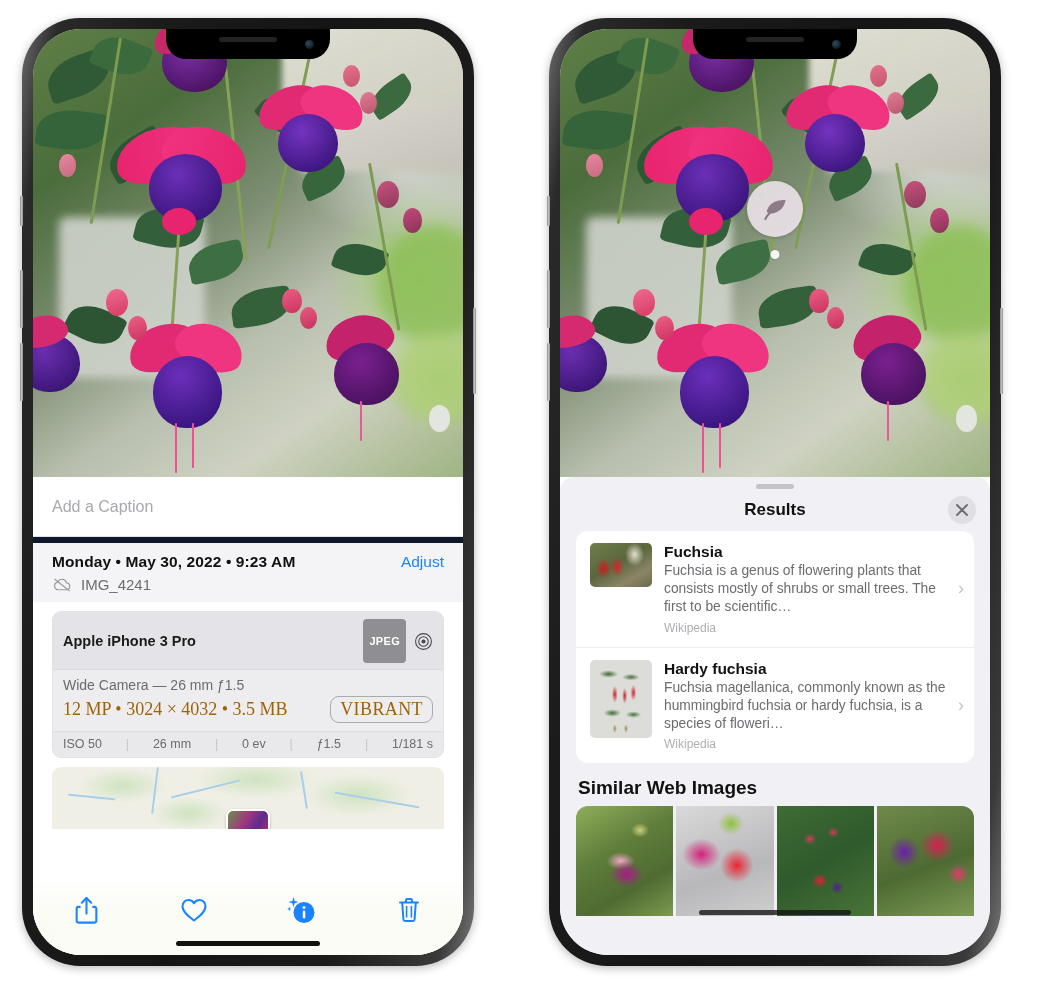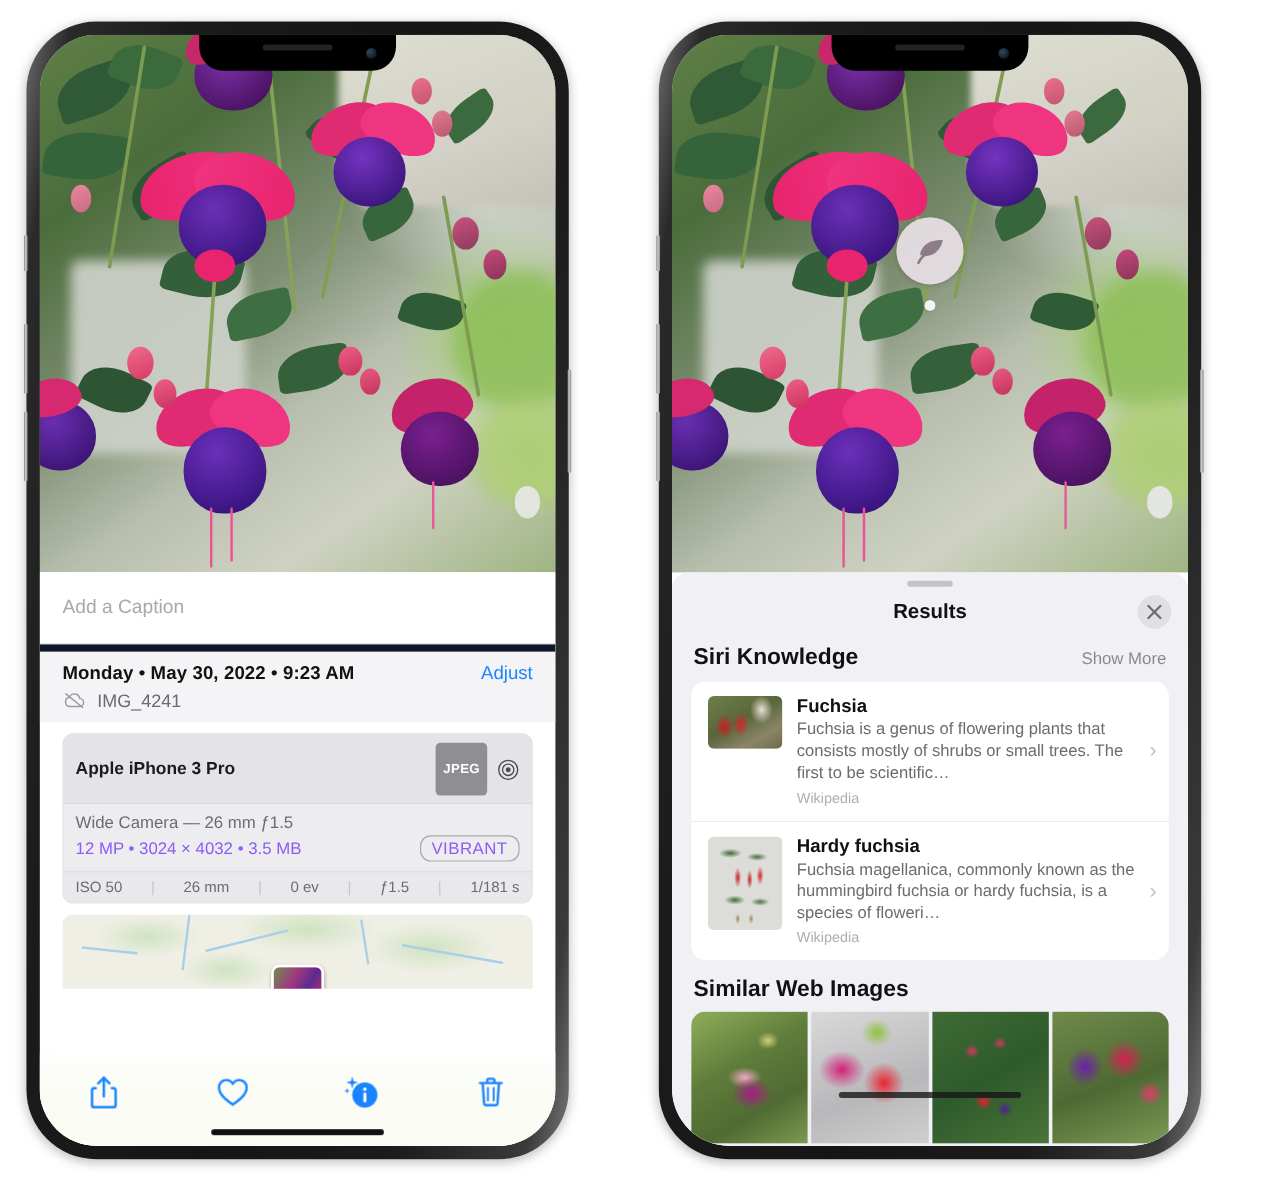--- a/index.html
+++ b/index.html
@@ -132,21 +132,21 @@
   .meta-block {
     background: #F4F4F6;
     padding: 10px 19px 9px;
     border-top: 6px solid #0f172a;
   }
   .meta-line1 {
     display: flex; align-items: baseline; justify-content: space-between;
   }
   .meta-date { font-size: 15.5px; font-weight: 700; color: #111; letter-spacing: .1px; }
   .adjust { font-size: 15.5px; color: #1A84FF; cursor: pointer; }
-  .meta-line2 { display: flex; align-items: flex-start; gap: 8px; margin-top: 5px; }
+  .meta-line2 { display: flex; align-items: center; gap: 8px; margin-top: 5px; }
   .filename { font-size: 15px; color: #6C6C70; }
 
   .camcard {
     margin: 9px 19px 0;
     border-radius: 9px;
     overflow: hidden;
     background: #ECECEF;
     border: 1px solid #E2E2E6;
   }
   .camcard-head {
@@ -161,21 +161,21 @@
     background: #8E8E93; color: #fff;
     font-size: 11px; font-weight: 700;
     padding: 16px 6px; border-radius: 4px; letter-spacing: .3px;
   }
   .camcard-body { padding: 7px 10px 8px; background: #EDEDF0; }
   .cam-row1 { font-size: 14px; color: #6C6C70; }
   .cam-row2 {
     display: flex; align-items: center; justify-content: space-between;
     margin-top: 3px;
   }
-  .cam-row2 span { font-size: 14px; color: #8b5cf6; }
+  .cam-row2 span { font-size: 18px; color: #a16207; font-family: Liberation Serif, serif; }
   .vibrant {
     border: 1px solid #A9A9AE; color: #6C6C70;
     font-size: 11px; letter-spacing: .4px;
     padding: 2px 9px; border-radius: 9px; background: transparent;
   }
   .exif {
     display: flex; align-items: center; justify-content: space-between;
     padding: 5px 10px 6px;
     background: #E9E9EC;
     border-top: 1px solid #DEDEE2;
@@ -587,24 +587,20 @@
 
           <div class="results-head">
             <div class="results-title">Results</div>
             <div class="close-btn">
               <svg width="14" height="14" viewBox="0 0 14 14">
                 <path d="M2 2 L12 12 M12 2 L2 12" stroke="#6C6C70" stroke-width="1.9" stroke-linecap="round"></path>
               </svg>
             </div>
           </div>
 
-          <div class="sec-head">
-            <div class="sec-title">Siri Knowledge</div>
-            <div class="show-more">Show More</div>
-          </div>
 
           <div class="card">
 
             <div class="kn-item">
               <div class="kn-thumb a" style="background:
                      radial-gradient(ellipse 18% 34% at 22% 58%, #cf1c22, transparent 68%),
                      radial-gradient(ellipse 16% 32% at 44% 54%, #d8242a, transparent 68%),
                      radial-gradient(ellipse 22% 38% at 72% 26%, #e6e0d4, transparent 70%),
                      linear-gradient(150deg,#6f7f4a,#59663c 45%,#8b8566 75%,#6b6a4a);"></div>
               <div class="kn-body">

